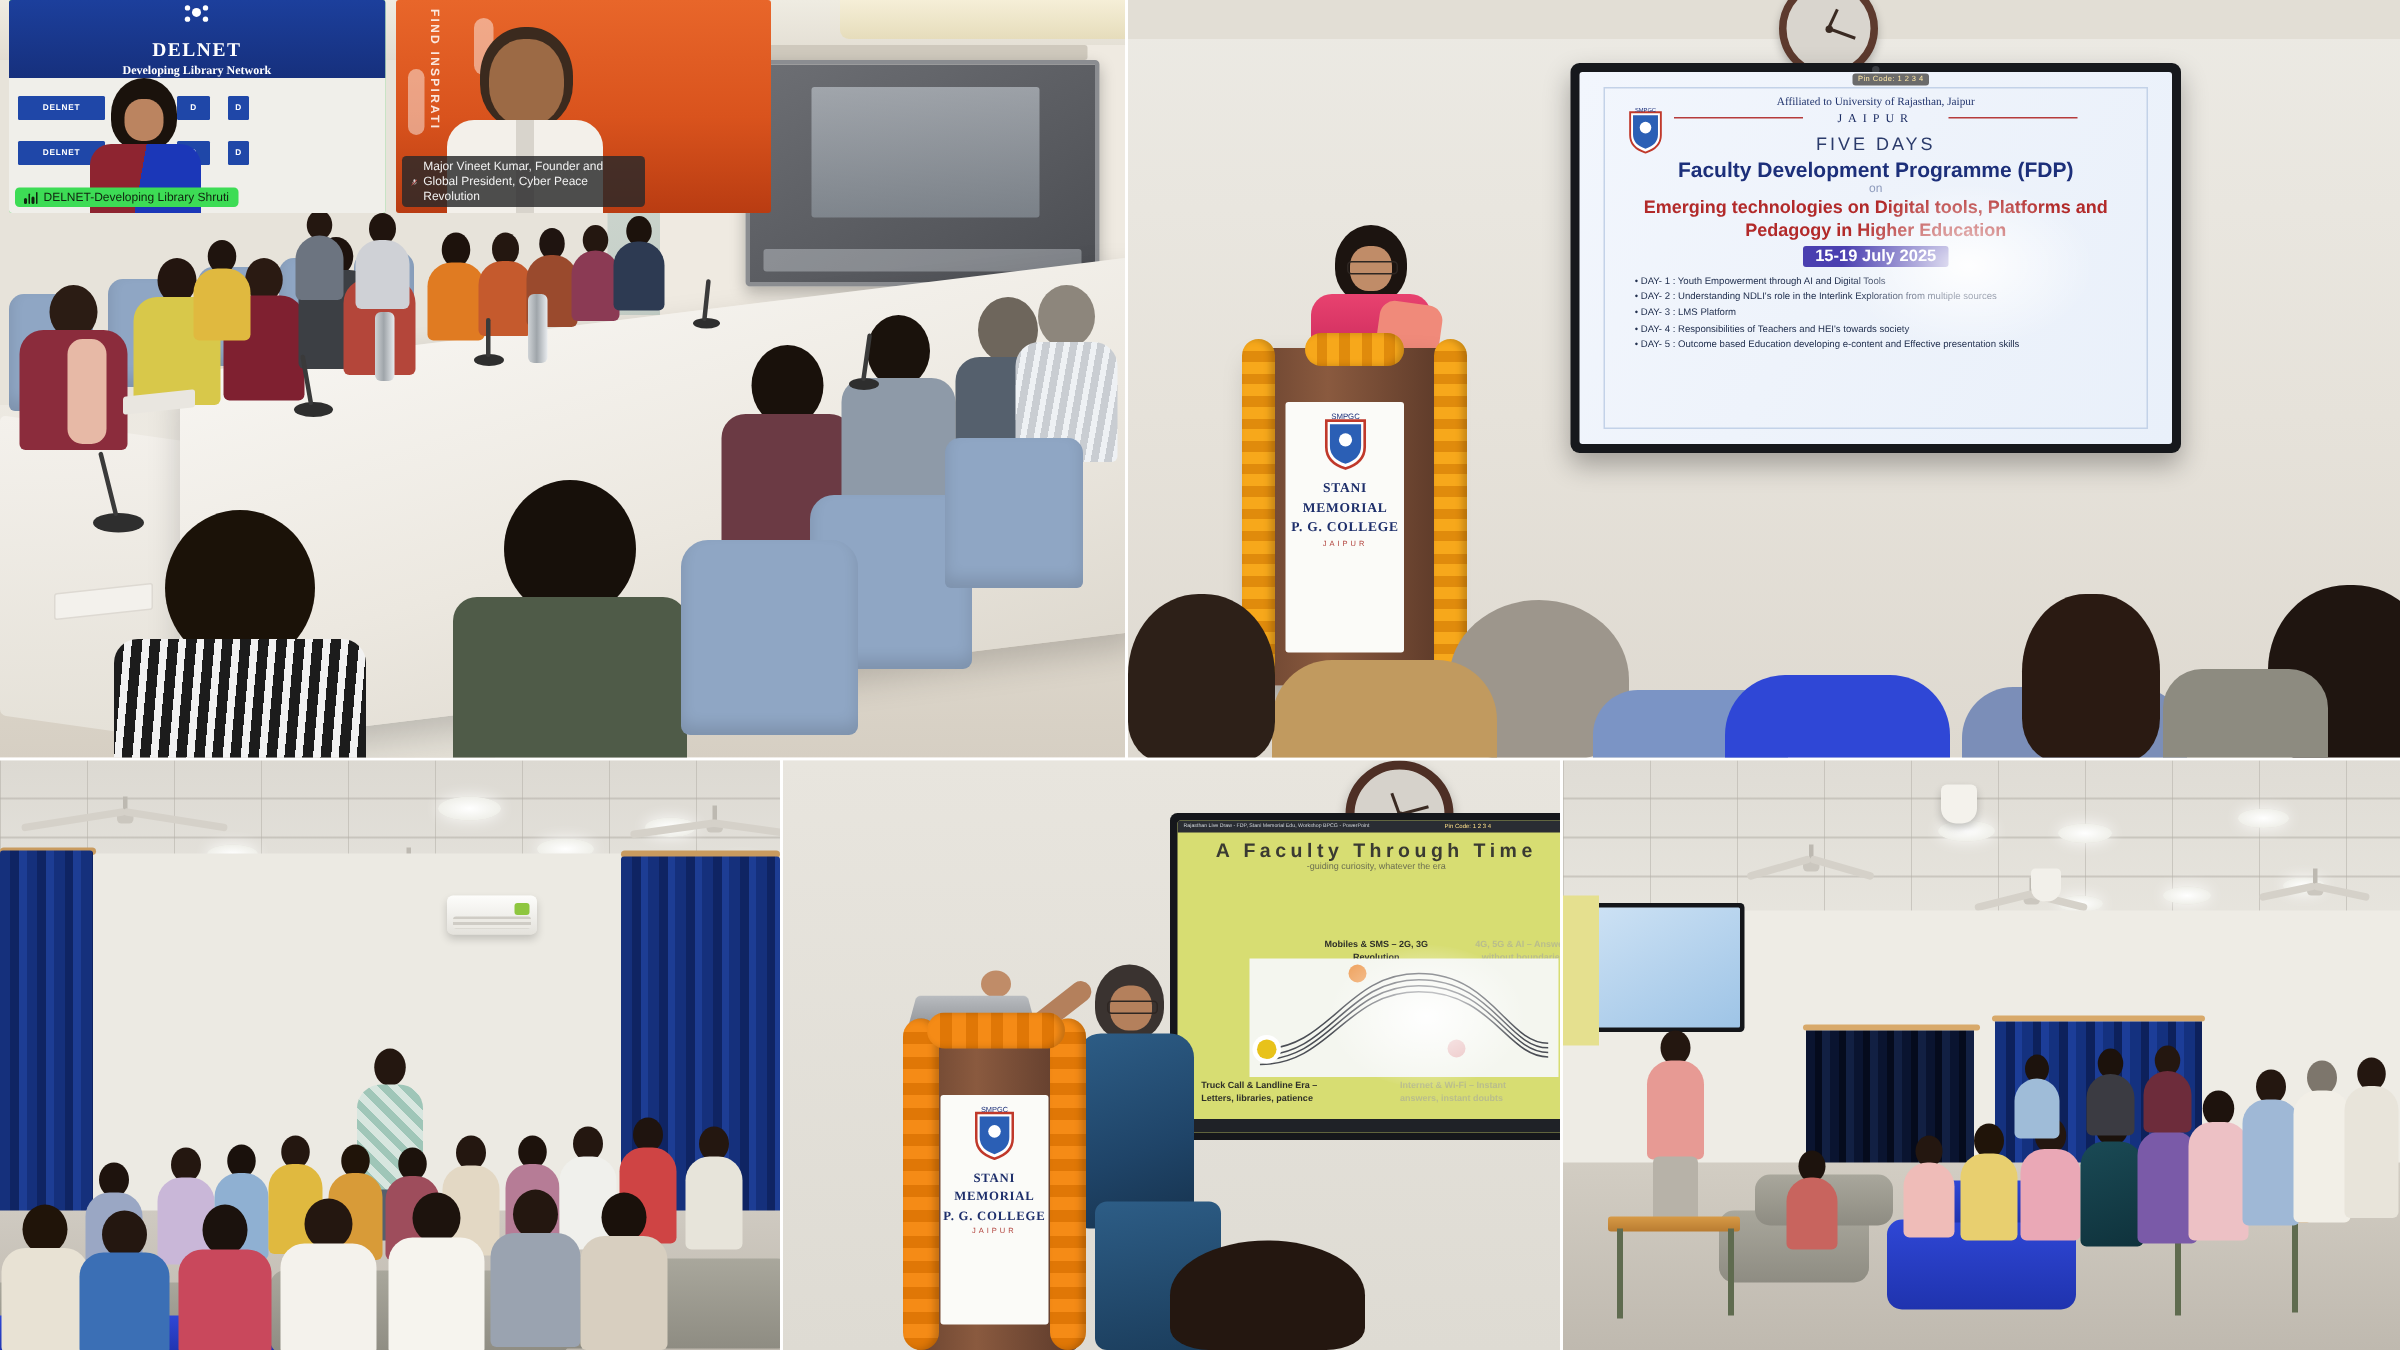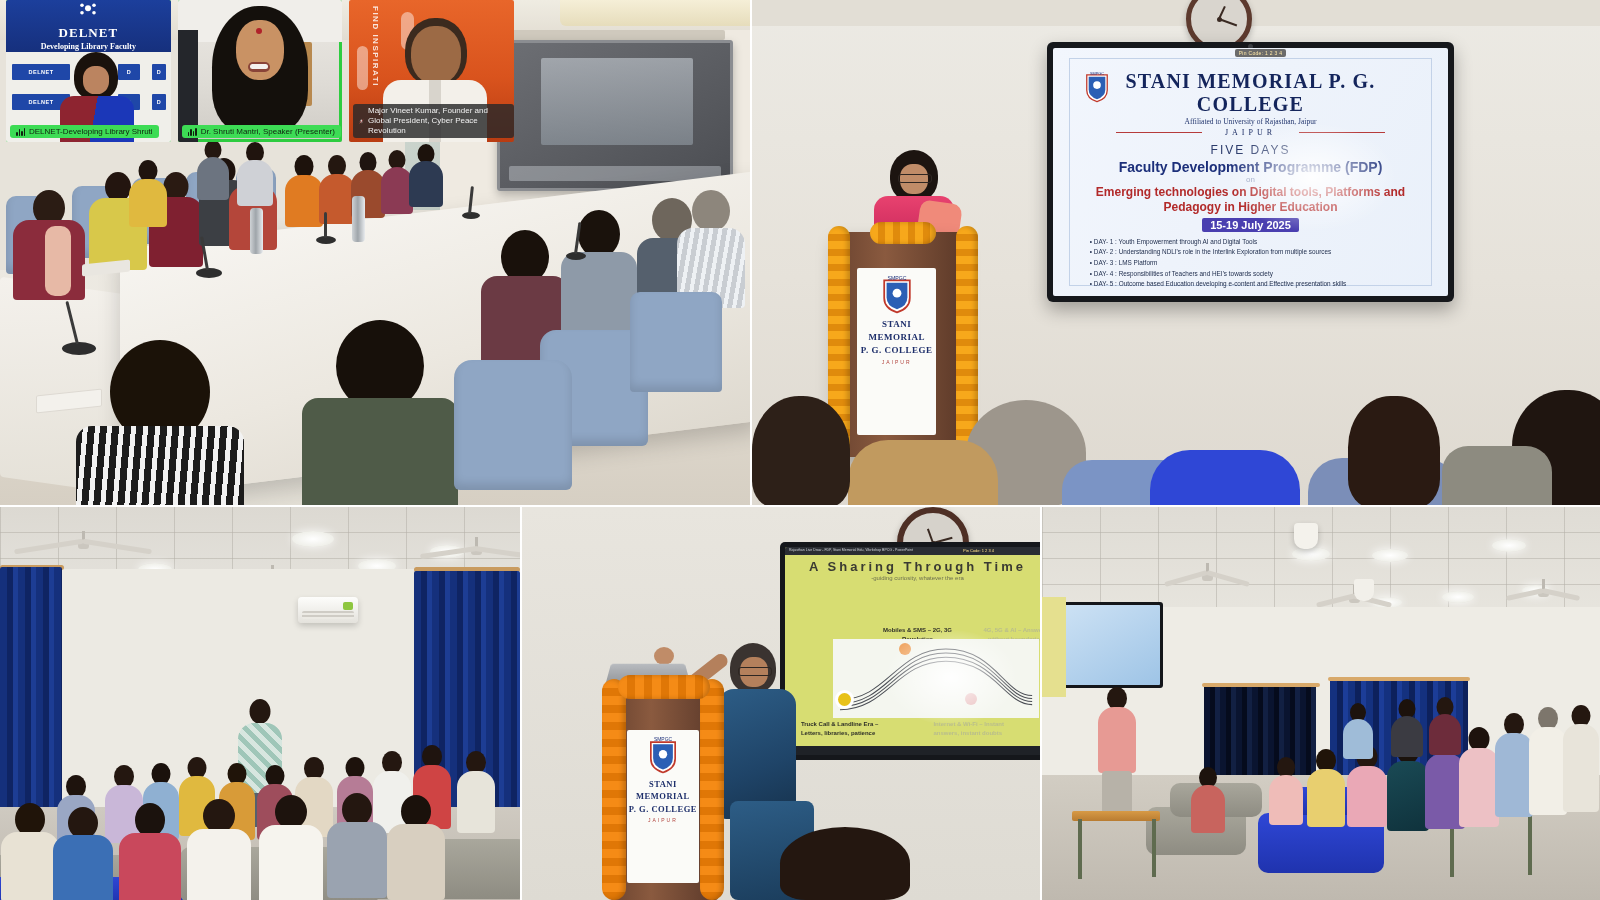--- a/index.html
+++ b/index.html
@@ -337,21 +337,20 @@
       <span class="tv-cam"></span>
       <div class="slide">
         <div class="pincode">Pin Code: 1 2 3 4</div>
         <div class="slide-inner">
           <svg class="sm-logo" viewBox="0 0 40 50">
             <path d="M4 6 H36 V30 Q36 43 20 48 Q4 43 4 30 Z" fill="#ffffff" stroke="#c0392b" stroke-width="2"></path>
             <path d="M7 9 H33 V29 Q33 40 20 44 Q7 40 7 29 Z" fill="#2b5fb5"></path>
             <circle cx="20" cy="22" r="6" fill="#fff"></circle>
             <text x="20" y="6" font-size="6" text-anchor="middle" fill="#1c2f7a" font-family="Liberation Sans, sans-serif">SMPGC</text>
           </svg>
-          <div class="college-name">STANI MEMORIAL P. G. COLLEGE</div>
           <div class="college-sub">Affiliated to University of Rajasthan, Jaipur</div>
           <div class="college-city">JAIPUR</div>
           <div class="five-days">FIVE  DAYS</div>
           <div class="fdp-title">Faculty Development Programme (FDP)</div>
           <div class="fdp-on">on</div>
           <div class="fdp-theme">
             <span>Emerging technologies on Digital tools, Platforms and</span><br>
             <span>Pedagogy in Higher Education</span>
           </div>
           <span class="fdp-dates">15-19 July 2025</span>
@@ -544,21 +543,21 @@
       <span style="position:absolute;left:50%;top:50%;width:2px;height:20px;background:#3a2a22;transform-origin:bottom center;transform:translate(-50%,-100%) rotate(75deg);"></span>
       <span style="position:absolute;left:50%;top:50%;width:5px;height:5px;margin:-2.5px 0 0 -2.5px;border-radius:50%;background:#3a2a22;"></span>
     </div>
 
     <div class="jtv">
       <div class="jslide">
         <div class="jtopbar">
           <span class="tt">Rajasthan Live Draw - FDP, Stani Memorial Edu, Workshop BPCG - PowerPoint</span>
           <span class="pc">Pin Code: 1 2 3 4</span>
         </div>
-        <div class="jtitle">A  Sharing   Through   Time</div>
+        <div class="jtitle">A  Faculty   Through   Time</div>
         <div class="jsubtitle">-guiding curiosity, whatever the era</div>
 
         <div class="jlabel" style="left:28%;top:38%;width:44%;">
           <span>Mobiles &amp; SMS – 2G, 3G</span><br>
           <span>Revolution</span>
         </div>
         <div class="jlabel dim" style="left:72%;top:38%;width:30%;">
           <span>4G, 5G &amp; AI – Answers</span><br>
           <span>without boundaries</span>
         </div>
@@ -750,21 +749,21 @@
     <div class="vc-tile active" id="vc-tile-delnet">
       <div class="delnet-banner">
         <svg width="18" height="14" viewBox="0 0 24 18" style="display:block;margin:2px auto -2px;">
           <circle cx="12" cy="8" r="4" fill="#ffffff"></circle>
           <circle cx="4" cy="4" r="2.4" fill="#ffffff"></circle>
             <circle cx="20" cy="4" r="2.4" fill="#ffffff"></circle>
           <circle cx="4" cy="14" r="2.4" fill="#ffffff"></circle>
             <circle cx="20" cy="14" r="2.4" fill="#ffffff"></circle>
         </svg>
         <div class="d1">DELNET</div>
-        <div class="d2">Developing Library Faculty</div>
+        <div class="d2">Developing Library Network</div>
         <div class="d3">king Libraries, Sharing &amp; Spreading Kno</div>
       </div>
       <div class="delnet-wall">
         <span class="dl-chip" style="left:6px;top:12px;width:58px;">DELNET</span>
         <span class="dl-chip" style="left:6px;top:42px;width:58px;">DELNET</span>
         <span class="dl-chip" style="left:112px;top:12px;width:22px;">D</span>
         <span class="dl-chip" style="left:112px;top:42px;width:22px;">D</span>
         <span class="dl-chip" style="left:146px;top:12px;width:14px;">D</span>
         <span class="dl-chip" style="left:146px;top:42px;width:14px;">D</span>
       </div>
@@ -778,42 +777,20 @@
         <span class="vc-mic">
             <i></i>
             <i></i>
             <i></i>
             <i></i>
           </span>
         <span>DELNET-Developing Library Shruti</span>
       </div>
     </div>
 
-    <div class="vc-tile active" id="vc-tile-shruti">
-      <div style="position:absolute;left:0;top:0;width:100%;height:42px;background:#f0eeea;"></div>
-      <div style="position:absolute;left:100px;top:42px;width:34px;height:64px;background:#b8894f;border-radius:2px;"></div>
-      <div style="position:absolute;left:107px;top:66px;width:18px;height:26px;background:#3f7d3c;border-radius:3px;"></div>
-      <div style="position:absolute;left:0;top:30px;width:20px;height:112px;background:#24262b;"></div>
-      <div style="position:absolute;left:26px;top:6px;width:112px;height:136px;">
-        <span style="position:absolute;left:8px;top:0;width:96px;height:128px;border-radius:48% 48% 34% 34%;background:#14100c;"></span>
-        <span style="position:absolute;left:32px;top:14px;width:48px;height:60px;border-radius:46%;background:#c99264;"></span>
-        <span style="position:absolute;left:52px;top:22px;width:6px;height:6px;border-radius:50%;background:#b0222a;"></span>
-        <span style="position:absolute;left:44px;top:56px;width:22px;height:10px;border-radius:10px;background:#8a4438;"></span>
-        <span style="position:absolute;left:46px;top:58px;width:18px;height:5px;border-radius:6px;background:#f5f2ee;"></span>
-      </div>
-      <div class="vc-name green">
-        <span class="vc-mic">
-            <i></i>
-            <i></i>
-            <i></i>
-            <i></i>
-          </span>
-        <span>Dr. Shruti Mantri, Speaker (Presenter)</span>
-      </div>
-    </div>
 
     <div class="vc-tile" id="vc-tile-vineet">
       <span class="find-insp">FIND INSPIRATI</span>
       <span class="vineet-pill" style="left:8px;top:46px;width:11px;height:44px;"></span>
       <span class="vineet-pill" style="left:52px;top:12px;width:13px;height:38px;"></span>
       <div style="position:absolute;left:34px;top:18px;width:104px;height:124px;">
         <span style="position:absolute;left:22px;top:0;width:62px;height:68px;border-radius:48% 48% 44% 44%;background:#3b2a1e;"></span>
         <span style="position:absolute;left:28px;top:8px;width:50px;height:58px;border-radius:46%;background:#9c6a45;"></span>
         <span style="position:absolute;left:0px;top:62px;width:104px;height:62px;border-radius:18px 18px 0 0;background:#f3f0ea;"></span>
         <span style="position:absolute;left:46px;top:62px;width:12px;height:62px;background:#d8d4cc;"></span>

